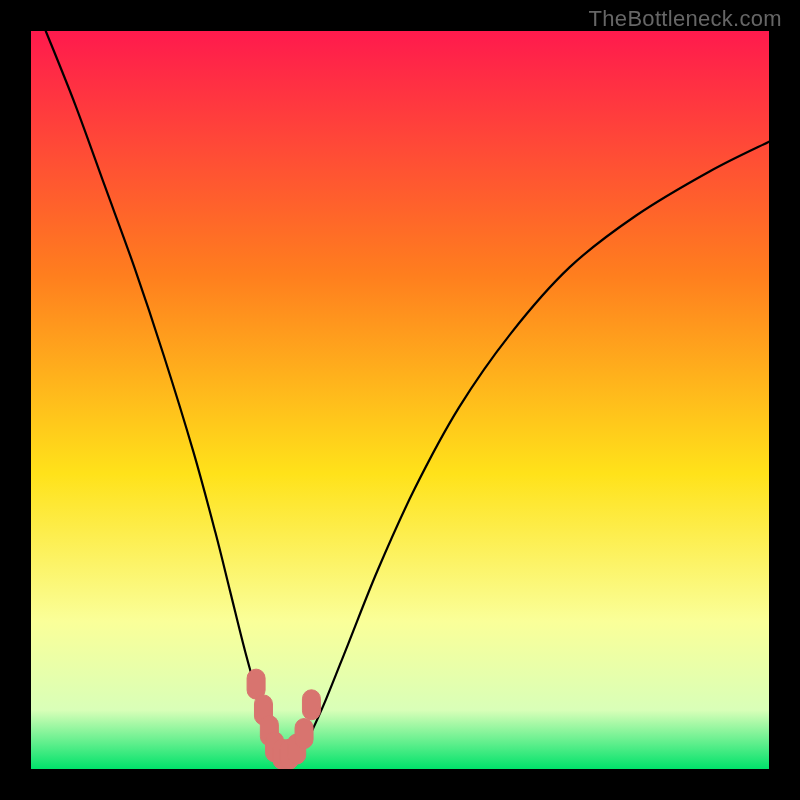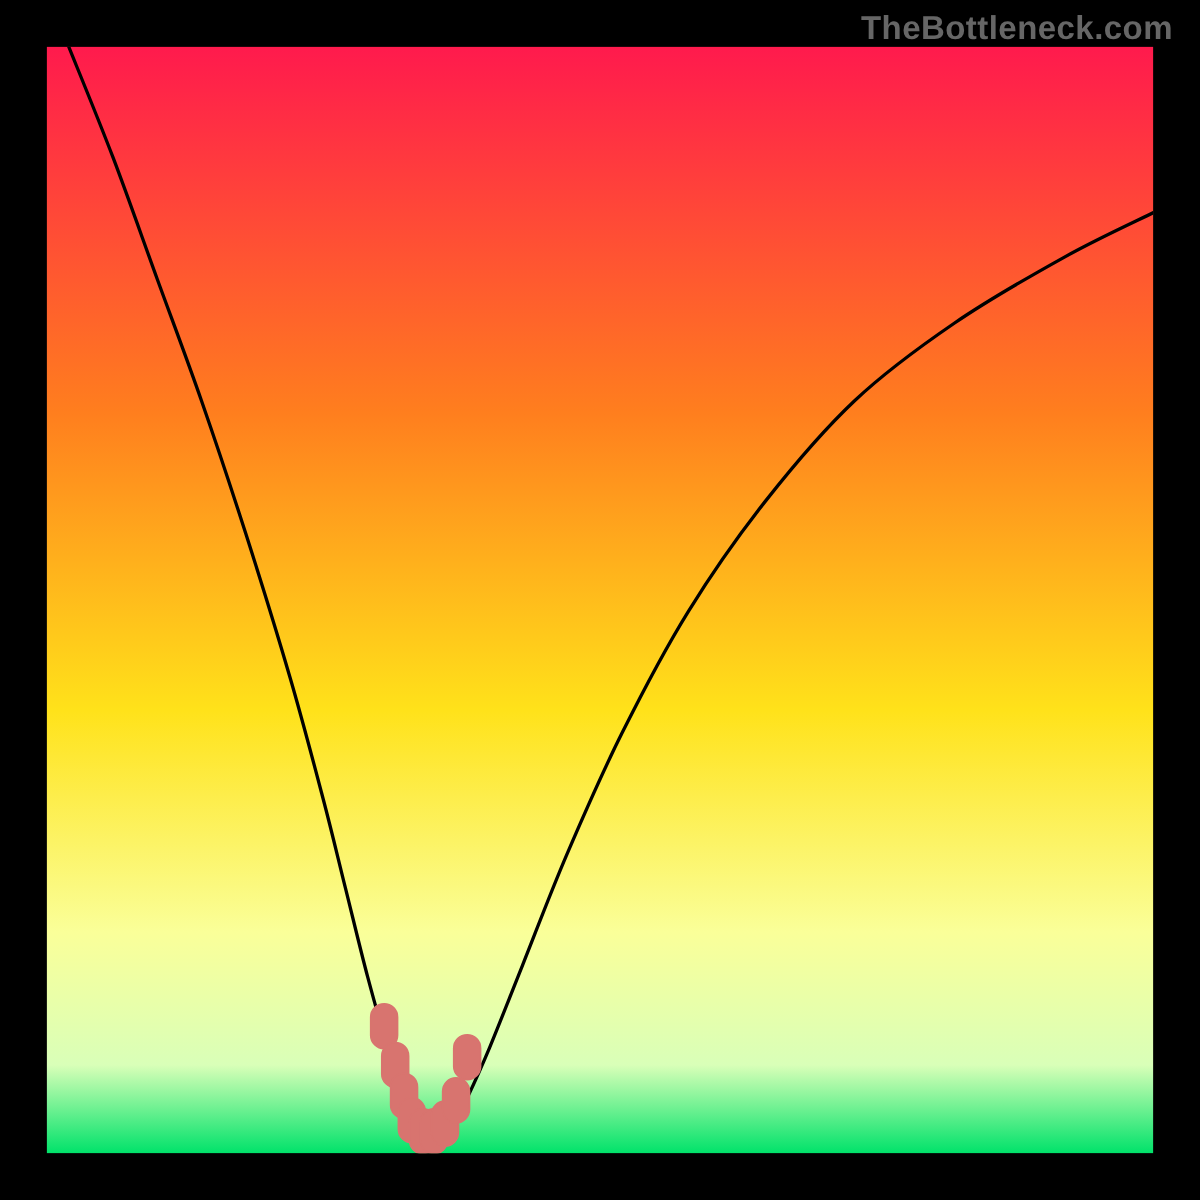--- a/index.html
+++ b/index.html
@@ -15,21 +15,21 @@
     position: absolute;
     inset: 0;
     background: #000;
   }
   .watermark {
     position: absolute;
     top: 6px;
     right: 18px;
     color: #666;
     font-size: 22px;
-    font-weight: 700;
+    font-weight: 400;
     letter-spacing: 0.3px;
     z-index: 4;
     user-select: none;
   }
   .plot-box {
     position: absolute;
     left: 31px;
     top: 31px;
     width: 738px;
     height: 738px;

